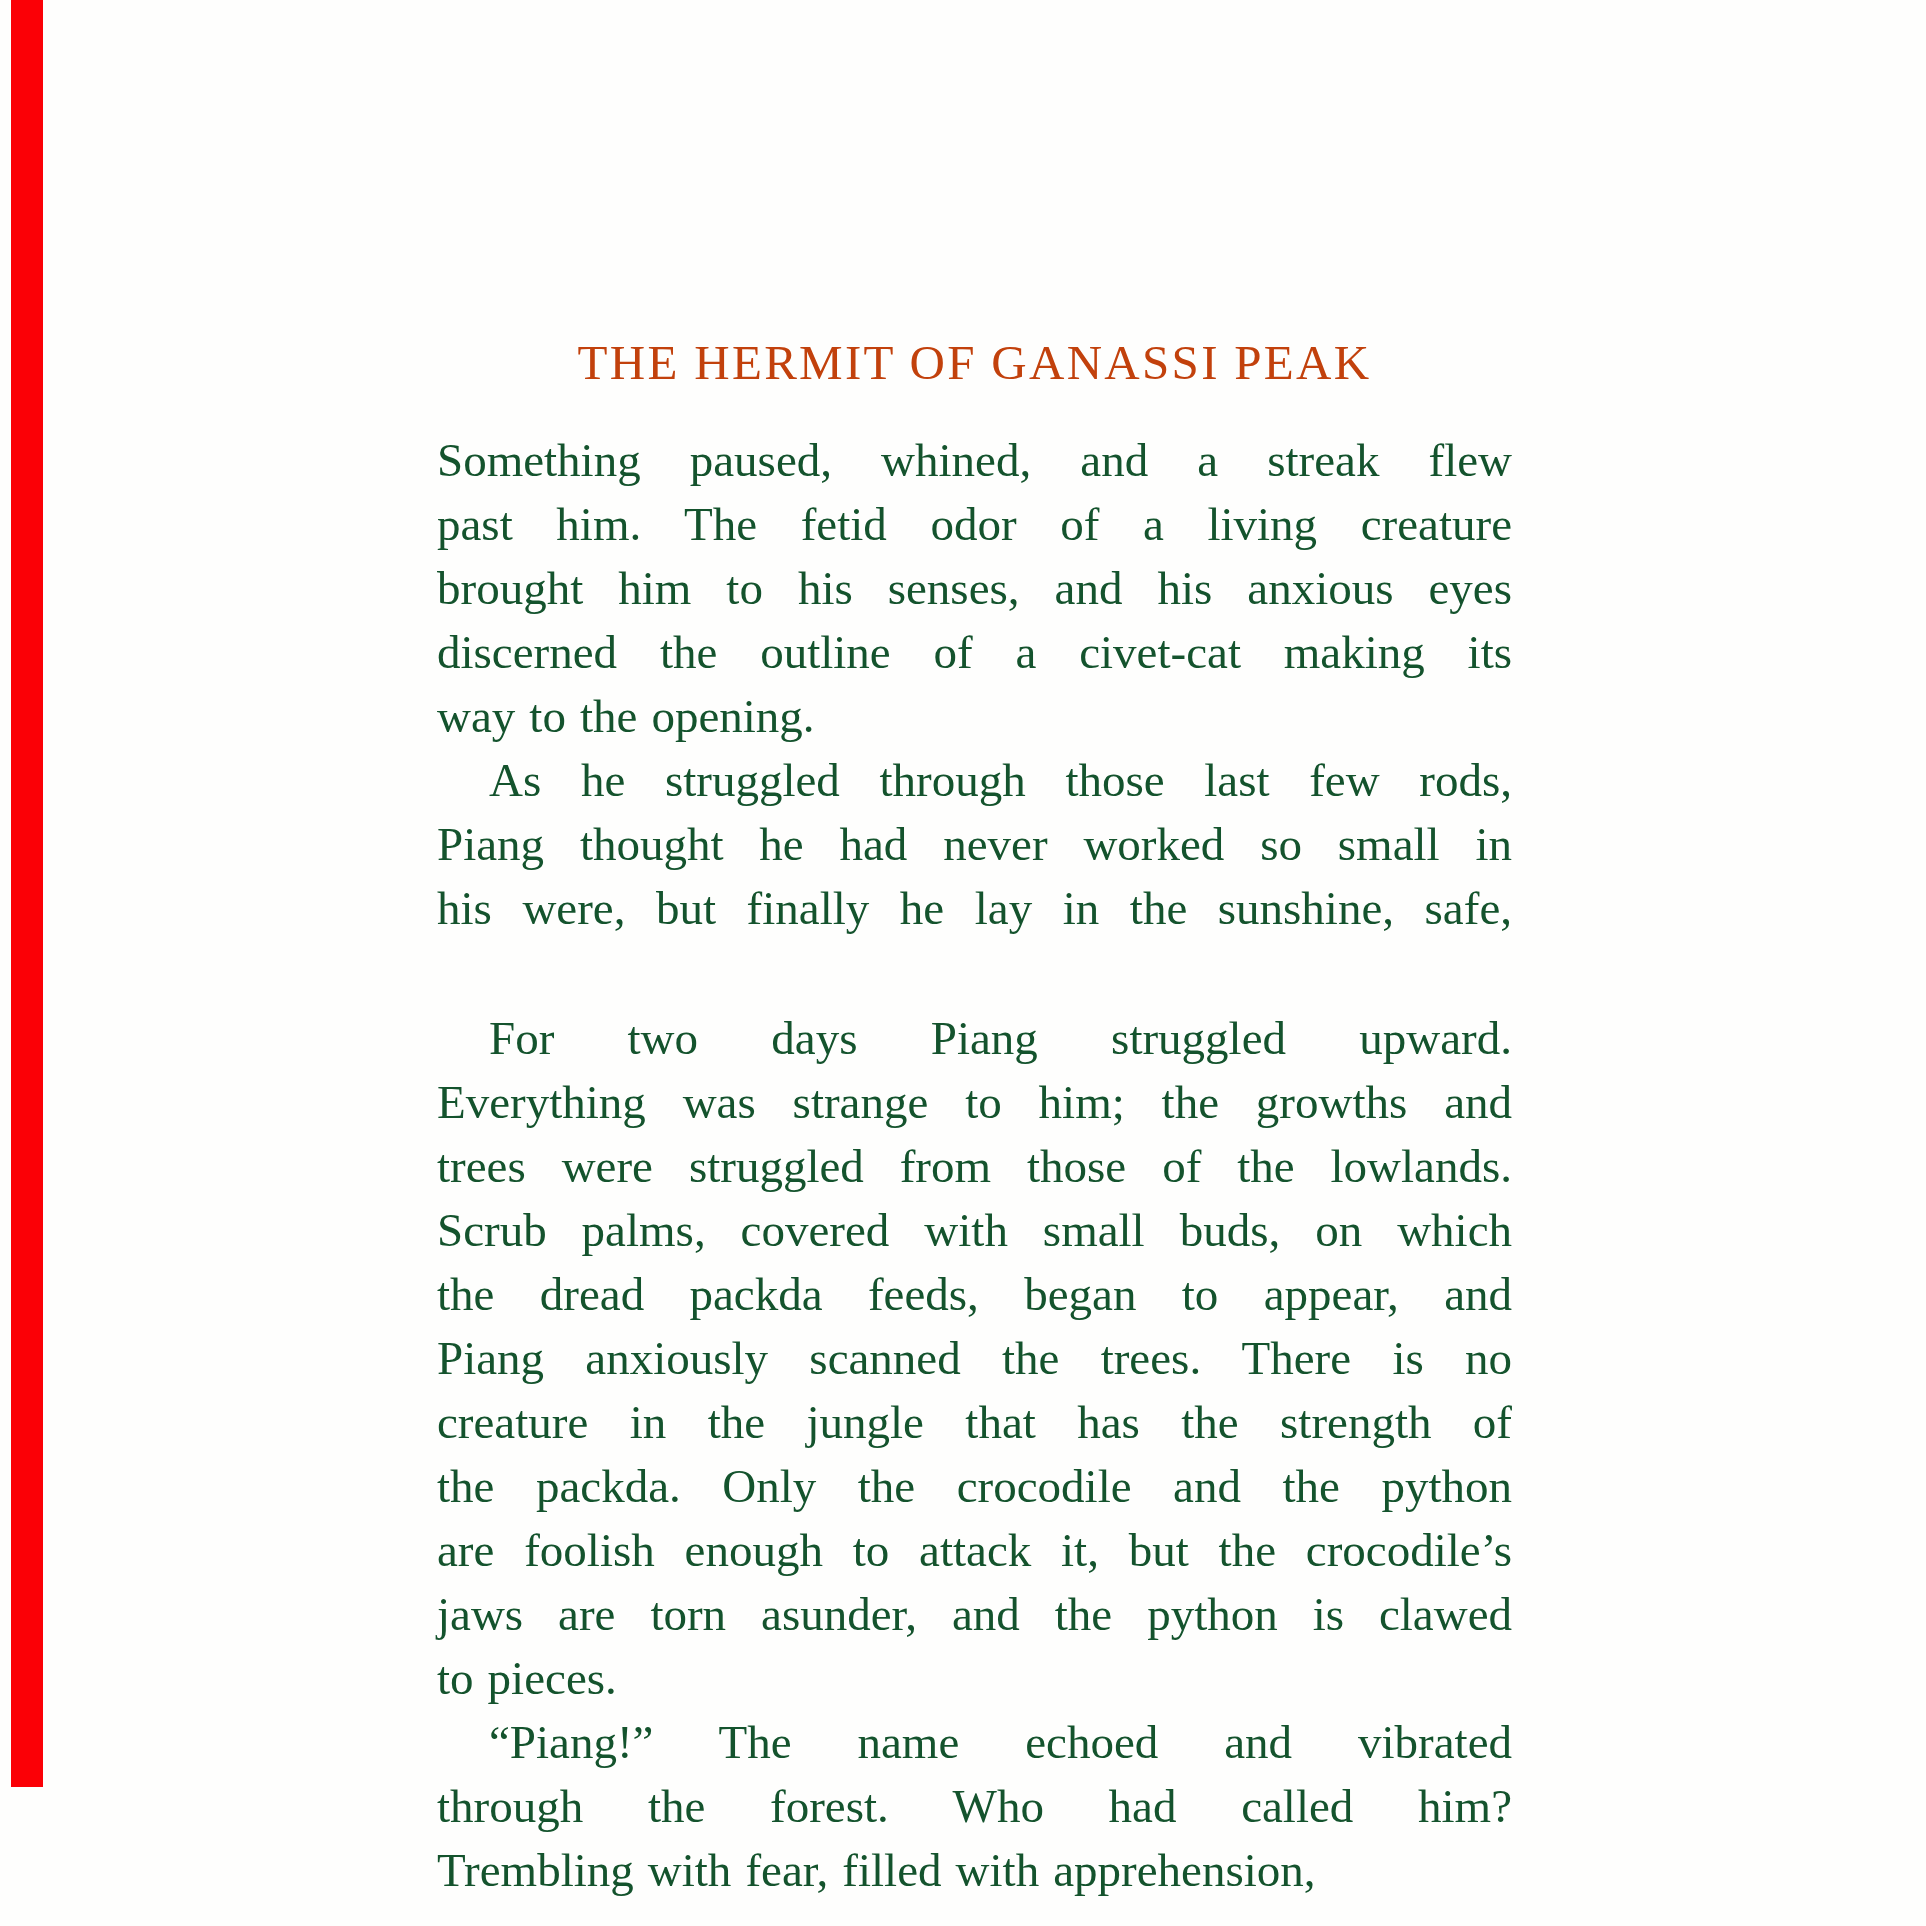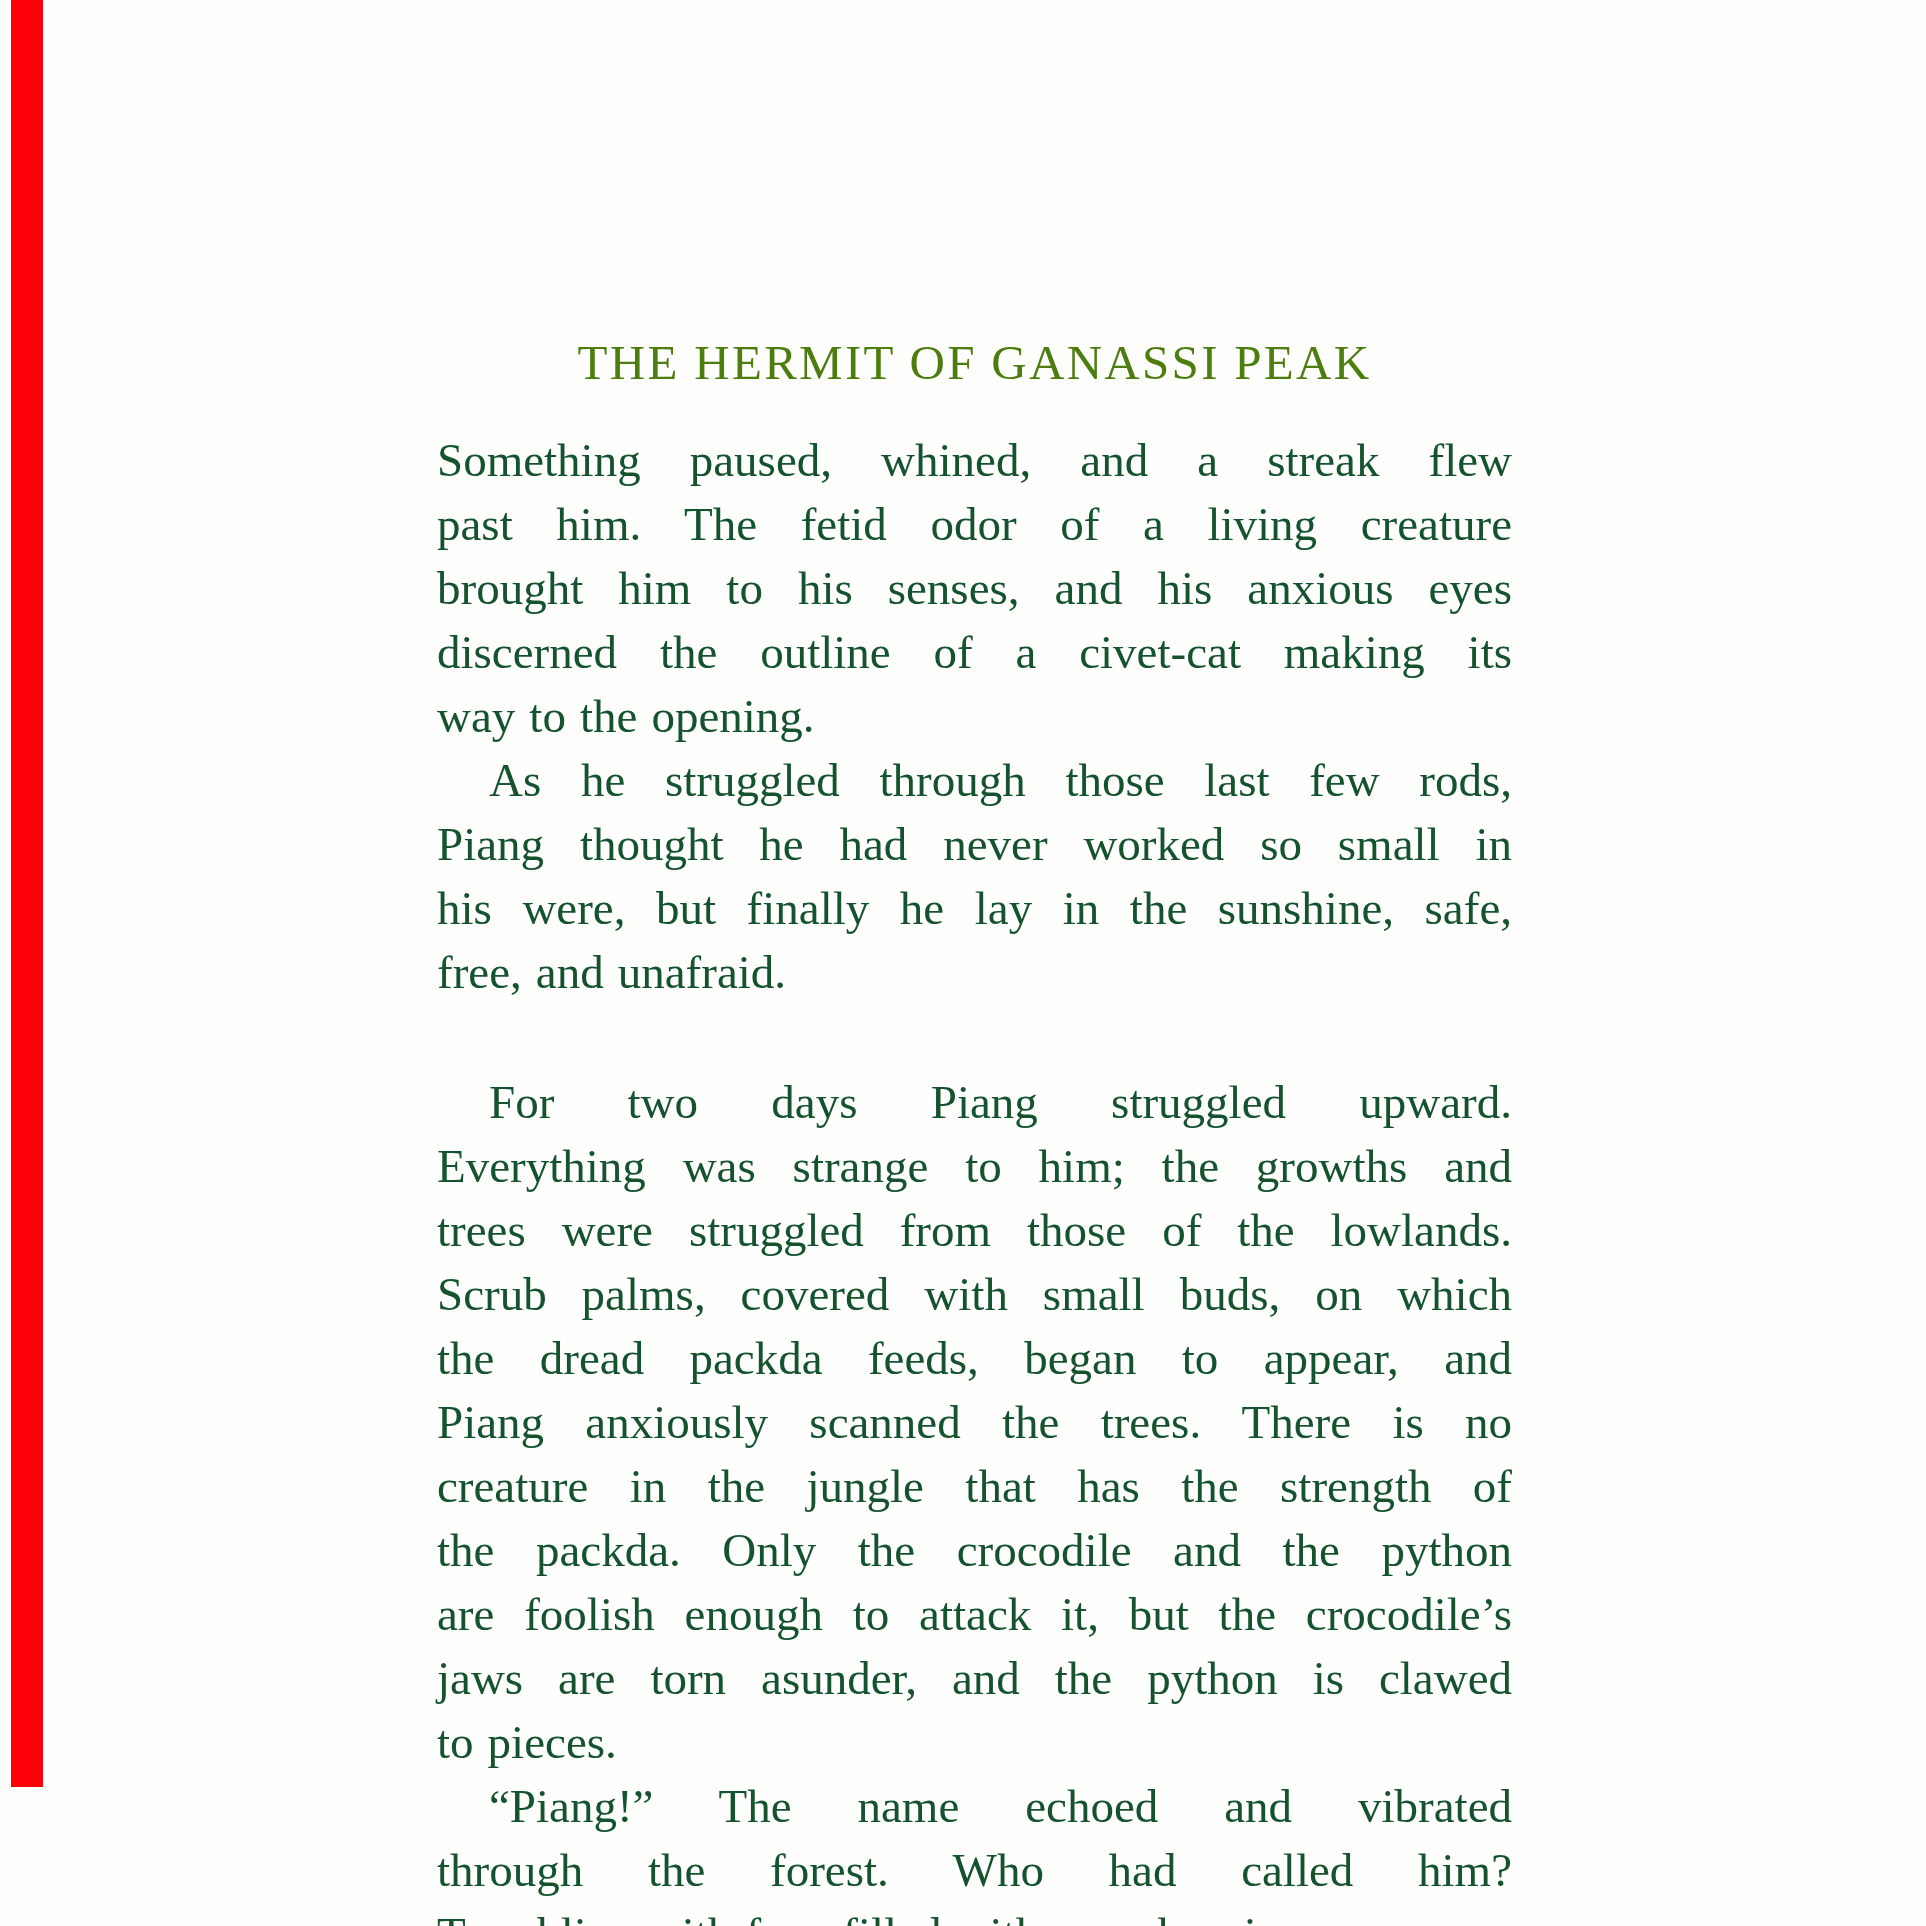--- a/index.html
+++ b/index.html
@@ -29,21 +29,21 @@
     position: absolute;
     left: 437px;
     top: 334px;
     width: 1075px;
   }
 
   .page-title {
     text-align: center;
     font-size: 49px;
     letter-spacing: 2.3px;
-    color: #4d7c0f;
+    color: #c2410c;
     margin-bottom: 37px;
     white-space: nowrap;
   }
 
   .paragraph { margin: 0; }
 
   .line {
     font-size: 47px;
     line-height: 64px;
     text-align: justify;
@@ -75,21 +75,20 @@
     <div class="line">past him.  The fetid odor of a living creature</div>
     <div class="line">brought him to his senses, and his anxious eyes</div>
     <div class="line">discerned the outline of a civet-cat making its</div>
     <div class="line nojust">way to the opening.</div>
   </div>
 
   <div class="paragraph">
     <div class="line indent">As he struggled through those last few rods,</div>
     <div class="line">Piang thought he had never worked so small in</div>
     <div class="line">his were, but finally he lay in the sunshine, safe,</div>
-    <div class="line nojust">free, and unafraid.</div>
   </div>
 
   <div class="paragraph section-break">
     <div class="line indent">For two days  Piang struggled  upward.</div>
     <div class="line">Everything was strange to him; the growths and</div>
     <div class="line">trees were struggled from those of the lowlands.</div>
     <div class="line">Scrub palms, covered with small buds, on which</div>
     <div class="line">the dread packda feeds, began to appear, and</div>
     <div class="line">Piang anxiously scanned the trees.  There is no</div>
     <div class="line">creature in the jungle that has the strength of</div>

